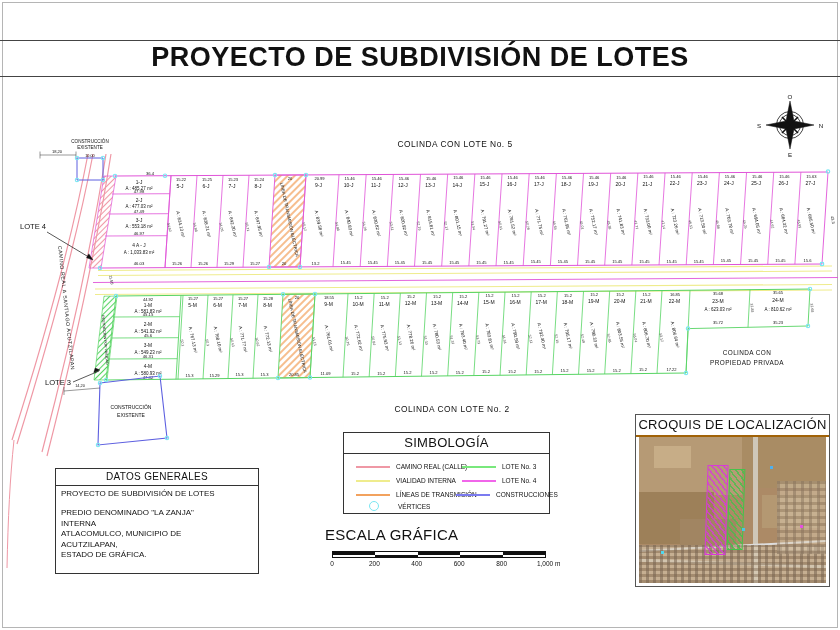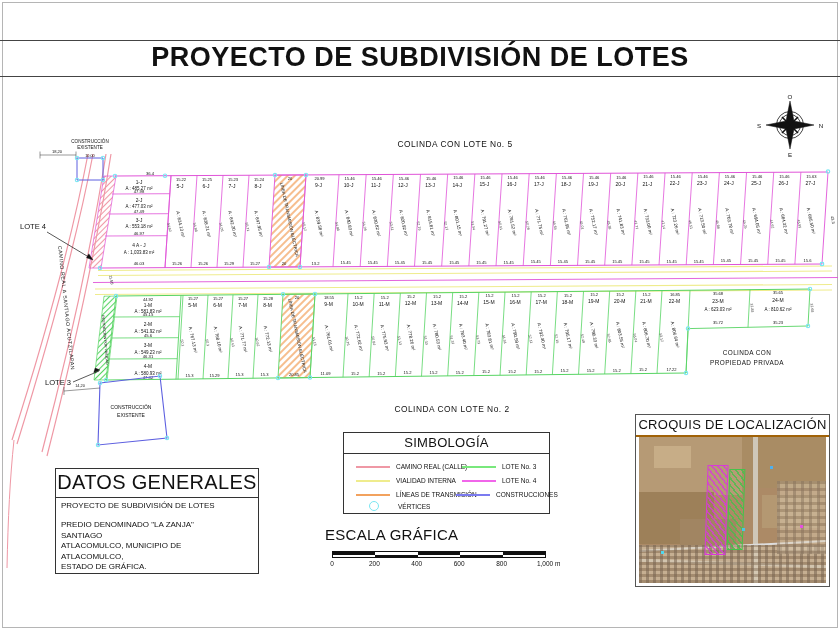--- a/index.html
+++ b/index.html
@@ -14,21 +14,21 @@
   .box-title{text-align:center;border-bottom:1px solid #333;font-size:13px;
        padding:2px 0 3px 0;letter-spacing:.3px;}
   
   #simbologia{left:343px;top:432px;width:205px;height:80px;}
   .leg-item{position:absolute;display:flex;align-items:center;font-size:6.5px;white-space:nowrap;}
   .leg-line{display:inline-block;width:34px;height:2px;margin-right:6px;flex:none;}
   .leg-circle{display:inline-block;width:8px;height:8px;border:1.6px solid #7ae6f2;
        border-radius:50%;margin:0 19px 0 13px;flex:none;}
   
   #datos{left:55px;top:468px;width:202px;height:104px;}
-  #datos .box-title{font-size:20px;}
+  #datos .box-title{font-size:10px;}
   #datos-lines{padding:3px 5px;font-size:8px;line-height:1.3;}
   #datos-lines div{min-height:9px;}
   
   #escala{position:absolute;left:325px;top:526px;width:250px;height:48px;}
   #escala-title{text-align:left;font-size:15px;letter-spacing:.3px;}
   #scalebar{position:absolute;left:7px;top:25px;width:212px;height:5px;border:1px solid #111;
        display:flex;}
   #scalebar span{height:100%;}
   .tick{position:absolute;top:34px;font-size:6.5px;transform:translateX(-50%);}
   
@@ -501,23 +501,23 @@
     <span>CONSTRUCCIONES</span>
     </div>
 </div>
 
 <div id="datos" class="box">
   <div class="box-title">DATOS GENERALES</div>
   <div id="datos-lines">
       <div>PROYECTO DE SUBDIVISIÓN DE LOTES</div>
       <div></div>
       <div>PREDIO DENOMINADO "LA ZANJA"</div>
-      <div>SANTIAGO</div>
+      <div>INTERNA</div>
       <div>ATLACOMULCO, MUNICIPIO DE</div>
-      <div>ATLACOMULCO,</div>
+      <div>ACUTZILAPAN,</div>
       <div>ESTADO DE GRÁFICA.</div>
     </div>
 </div>
 
 <div id="escala">
   <div id="escala-title">ESCALA GRÁFICA</div>
   <div id="scalebar">
       <span style="width: 42.4px; background: linear-gradient(rgb(17, 17, 17) 0px, rgb(17, 17, 17) 50%, rgb(255, 255, 255) 50%, rgb(255, 255, 255) 100%);"></span>
       <span style="width: 42.4px; background: linear-gradient(rgb(255, 255, 255) 0px, rgb(255, 255, 255) 50%, rgb(17, 17, 17) 50%, rgb(17, 17, 17) 100%);"></span>
       <span style="width: 42.4px; background: linear-gradient(rgb(17, 17, 17) 0px, rgb(17, 17, 17) 50%, rgb(255, 255, 255) 50%, rgb(255, 255, 255) 100%);"></span>

